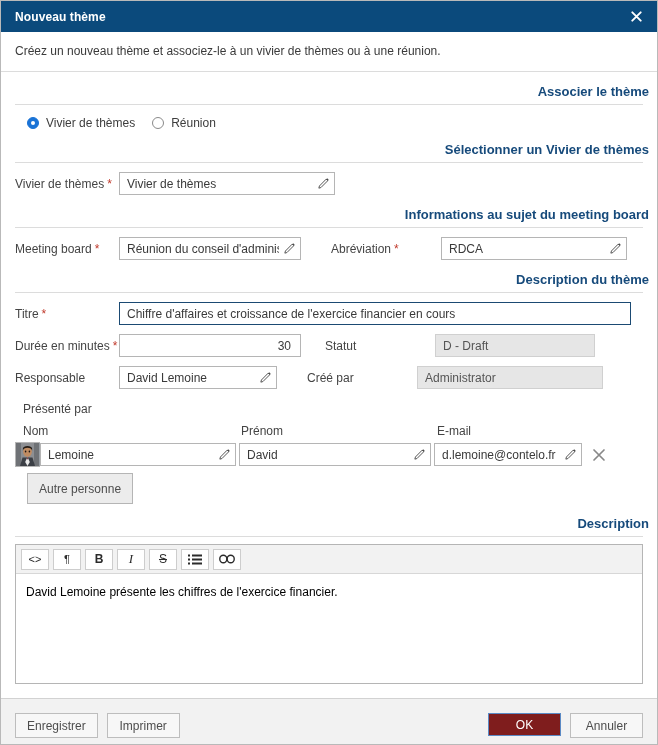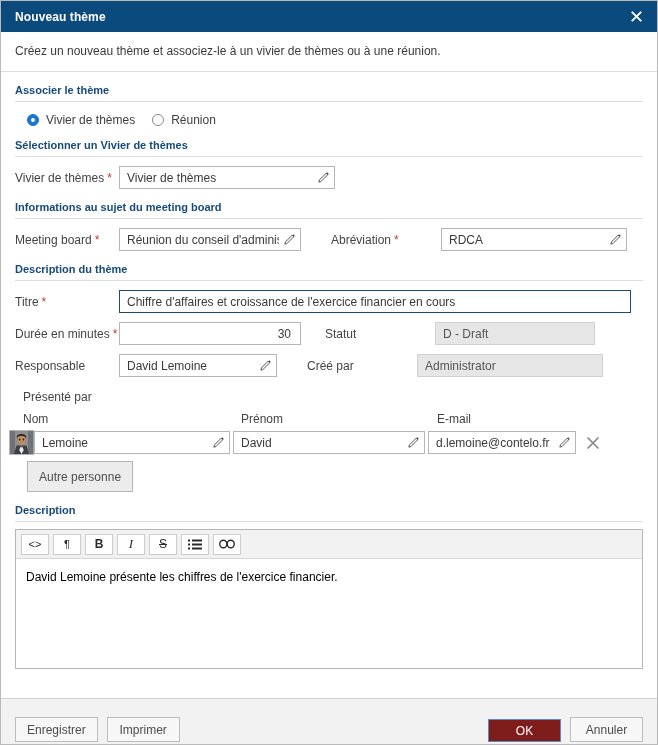--- a/index.html
+++ b/index.html
@@ -56,23 +56,24 @@
 
   
   .body {
     flex: 1 1 auto;
     overflow: hidden;
     padding: 0 0 0 0;
   }
 
   .section-title {
     color: #164a7b;
-    font-size: 11px;
+    font-size: 13px;
     font-weight: bold;
     padding: 12px 8px 5px 14px;
+    text-align: right;
   }
   .section-rule {
     height: 1px;
     background: #dcdcdc;
     margin: 0 14px 0 14px;
   }
 
   .row {
     display: flex;
     align-items: center;
@@ -226,22 +227,22 @@
     cursor: text;
   }
 
   
   .footer {
     flex: 0 0 46px;
     height: 46px;
     background: #f2f2f2;
     border-top: 1px solid #d2d2d2;
     display: flex;
-    align-items: flex-end;
-    padding: 2px 14px;
+    align-items: flex-start;
+    padding: 14px 14px;
     gap: 9px;
   }
   .footer .spacer { flex: 1 1 auto; }
   .btn-primary {
     background: #7f1d1d;
     border: 1px solid #5b8ac5;
     color: #ffffff;
     min-width: 73px;
     height: 23px;
   }
@@ -376,21 +377,21 @@
     <div style="padding:13px 0 0 22px">
       <span class="label">Présenté par</span>
     </div>
 
     <div class="presenter-head" style="padding-left:22px">
       <div style="width:218px">Nom</div>
       <div style="width:196px">Prénom</div>
       <div style="width:150px">E-mail</div>
     </div>
 
-    <div class="presenter-row" style="padding-left:8px">
+    <div class="presenter-row" style="padding-left:14px">
       <div class="avatar">
         <svg width="23" height="23" viewBox="0 0 23 23" aria-hidden="true">
           <rect x="0" y="0" width="23" height="23" fill="#8d8f93"></rect>
           <rect x="0" y="0" width="5" height="23" fill="#6f7276"></rect>
           <rect x="18" y="0" width="5" height="23" fill="#6f7276"></rect>
           <path d="M4 23 L6.5 14.5 L16.5 14.5 L19 23 Z" fill="#3b3f45"></path>
           <path d="M11.5 14 L9.2 19 L11.5 23 L13.8 19 Z" fill="#e9e9e9"></path>
           <path d="M10.8 14.6 L11.5 17 L12.2 14.6 Z" fill="#7a1f2b"></path>
           <ellipse cx="11.5" cy="8.6" rx="4.4" ry="5.2" fill="#c08c62"></ellipse>
           <path d="M6.9 7.8 C6.9 3.6 16.1 3.6 16.1 7.8 L16.1 5.6 C16.1 2 6.9 2 6.9 5.6 Z" fill="#241c16"></path>

